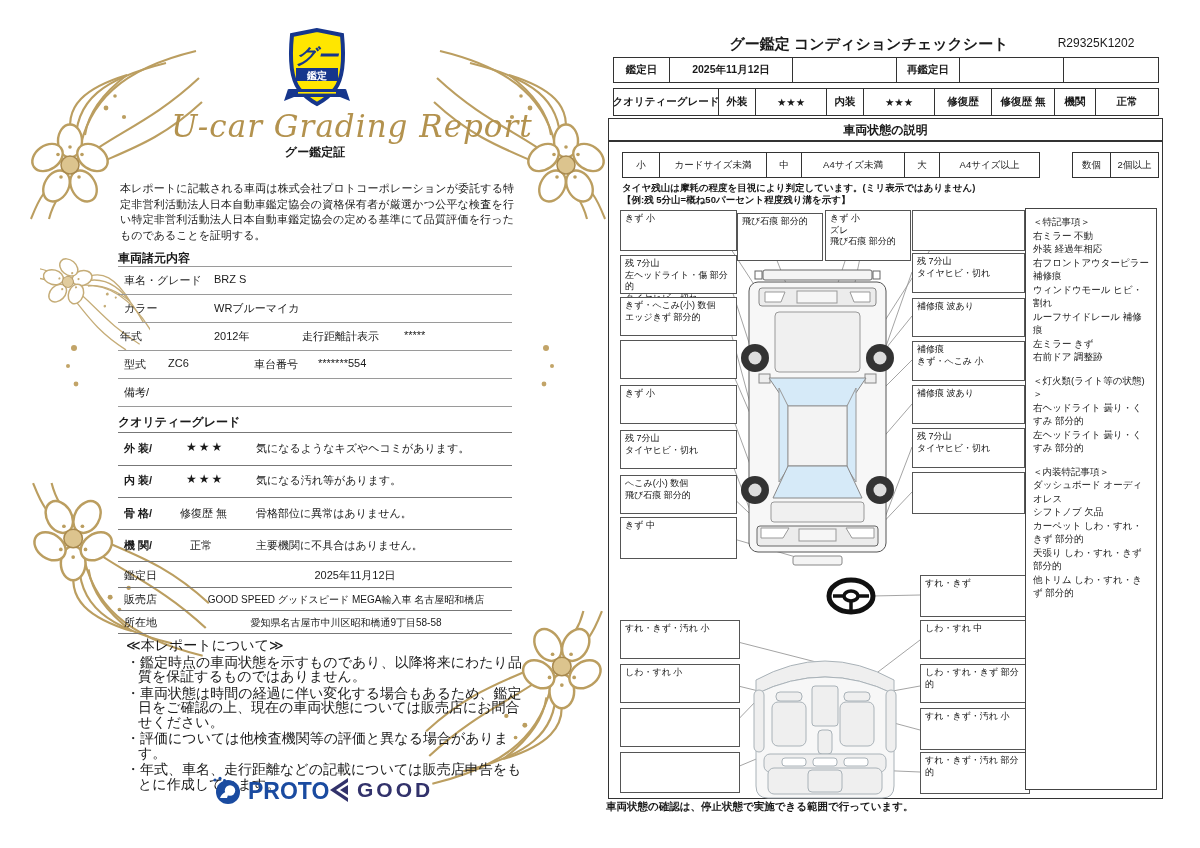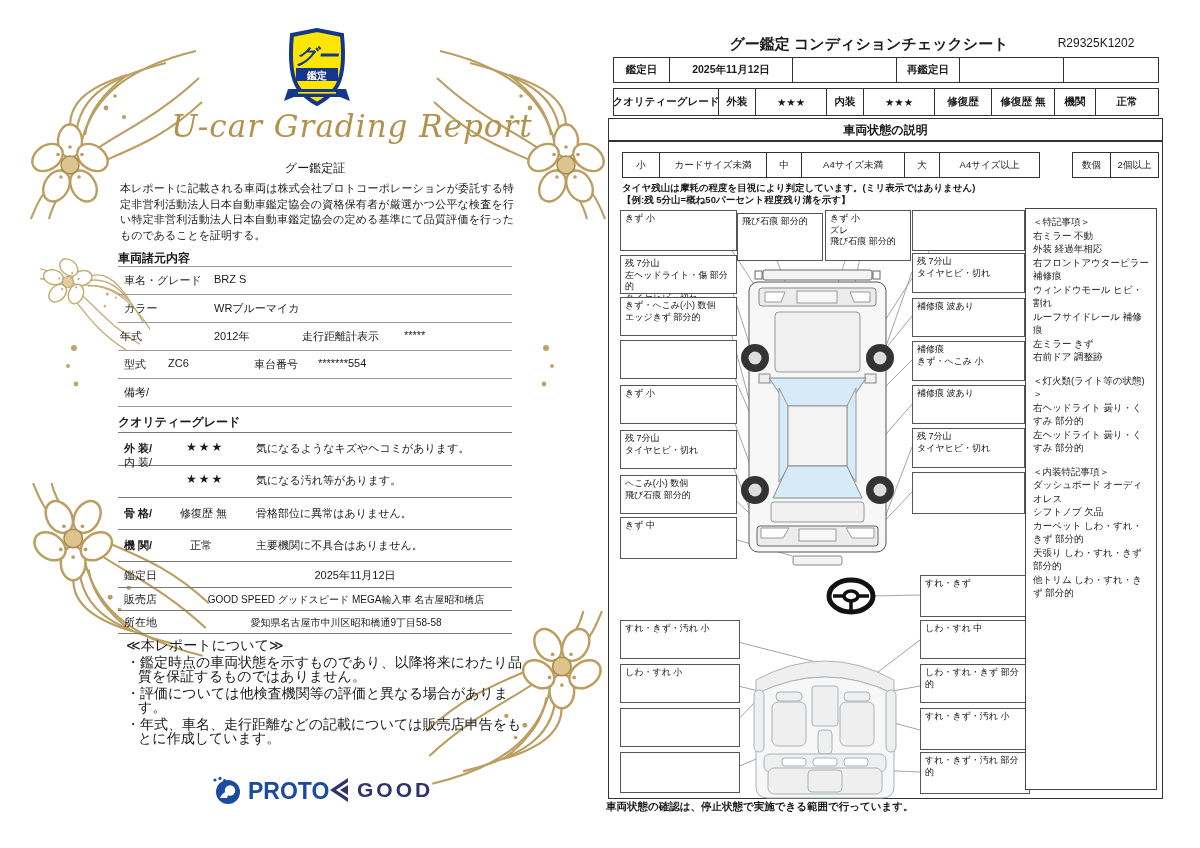--- a/index.html
+++ b/index.html
@@ -2,21 +2,21 @@
 <html><head>
 <meta charset="utf-8">
 <style>
   html,body{margin:0;padding:0;background:#fff;}
   body{width:1200px;height:848px;position:relative;overflow:hidden;
        font-family:"Liberation Sans","DejaVu Sans",sans-serif;color:#1a1a1a;}
   .abs{position:absolute;}
   
   .lp-title{font-family:"DejaVu Serif","Liberation Serif",serif;font-style:italic;
             color:#b3924e;font-size:31px;letter-spacing:1px;text-align:center;width:470px;left:80px;top:108px;margin-left:37px;}
-  .lp-sub{font-size:12px;font-weight:normal;text-align:center;width:470px;left:80px;top:160px;}
+  .lp-sub{font-size:12px;font-weight:bold;text-align:center;width:470px;left:80px;top:144px;}
   .lp-intro{left:120px;top:181px;width:394px;font-size:11px;line-height:15.5px;text-align:justify;}
   .sec-title{font-size:12px;font-weight:bold;text-align:left;width:394px;left:118px;}
   .rule{left:118px;width:394px;height:0;border-top:1px solid #9a9a9a;}
   .rule2{left:118px;width:394px;height:0;border-top:1px solid #777;}
   .cell-label{font-size:11px;}
   .cell-val{font-size:11px;}
   .stars{font-size:12px;letter-spacing:2px;}
   .notes{left:126px;top:638px;width:396px;font-size:14px;line-height:14.5px;}
   .notes .bullet{padding-left:12px;text-indent:-12px;margin-top:2px;}
   .proto-text{font-size:23px;font-weight:bold;color:#1a4ba0;letter-spacing:0px;}
@@ -154,21 +154,21 @@
 <div class="abs rule2" style="top:529px"></div>
 <div class="abs rule2" style="top:561px"></div>
 <div class="abs rule2" style="top:587px"></div>
 <div class="abs rule2" style="top:610px"></div>
 <div class="abs rule2" style="top:633px"></div>
 
 <div class="abs cell-label" style="left:124px;top:441px;font-weight:bold">外 装/</div>
 <div class="abs stars" style="left:186px;top:440px">★★★</div>
 <div class="abs cell-val" style="left:256px;top:441px">気になるようなキズやヘコミがあります。</div>
 
-<div class="abs cell-label" style="left:124px;top:455px;font-weight:normal">内 装/</div>
+<div class="abs cell-label" style="left:124px;top:473px;font-weight:bold">内 装/</div>
 <div class="abs stars" style="left:186px;top:472px">★★★</div>
 <div class="abs cell-val" style="left:256px;top:473px">気になる汚れ等があります。</div>
 
 <div class="abs cell-label" style="left:124px;top:506px;font-weight:bold">骨 格/</div>
 <div class="abs cell-val" style="left:180px;top:506px">修復歴 無</div>
 <div class="abs cell-val" style="left:256px;top:506px">骨格部位に異常はありません。</div>
 
 <div class="abs cell-label" style="left:124px;top:538px;font-weight:bold">機 関/</div>
 <div class="abs cell-val" style="left:190px;top:538px">正常</div>
 <div class="abs cell-val" style="left:256px;top:538px">主要機関に不具合はありません。</div>
@@ -176,20 +176,21 @@
 <div class="abs cell-label" style="left:124px;top:568px">鑑定日</div>
 <div class="abs cell-val" style="left:240px;top:568px;width:230px;text-align:center">2025年11月12日</div>
 <div class="abs cell-label" style="left:124px;top:592px">販売店</div>
 <div class="abs cell-val" style="left:180px;top:593px;width:332px;text-align:center;font-size:10px">GOOD SPEED グッドスピード MEGA輸入車 名古屋昭和橋店</div>
 <div class="abs cell-label" style="left:124px;top:615px">所在地</div>
 <div class="abs cell-val" style="left:180px;top:616px;width:332px;text-align:center;font-size:10px">愛知県名古屋市中川区昭和橋通9丁目58-58</div>
 
 <div class="abs notes">
   <div>≪本レポートについて≫</div>
   <div class="bullet">・鑑定時点の車両状態を示すものであり、以降将来にわたり品質を保証するものではありません。</div>
+  <div class="bullet">・車両状態は時間の経過に伴い変化する場合もあるため、鑑定日をご確認の上、現在の車両状態については販売店にお問合せください。</div>
   <div class="bullet">・評価については他検査機関等の評価と異なる場合があります。</div>
   <div class="bullet">・年式、車名、走行距離などの記載については販売店申告をもとに作成しています。</div>
 </div>
 
 <div class="abs" style="left:212px;top:776px;display:flex;align-items:center;gap:6px">
   <svg width="30" height="30" viewBox="0 0 30 30">
     <g fill="#1a4ba0">
         <circle cx="3" cy="4" r="1.6"></circle>
         <circle cx="8" cy="2.4" r="1.6"></circle>
         <circle cx="12.5" cy="4.4" r="1.4"></circle>

